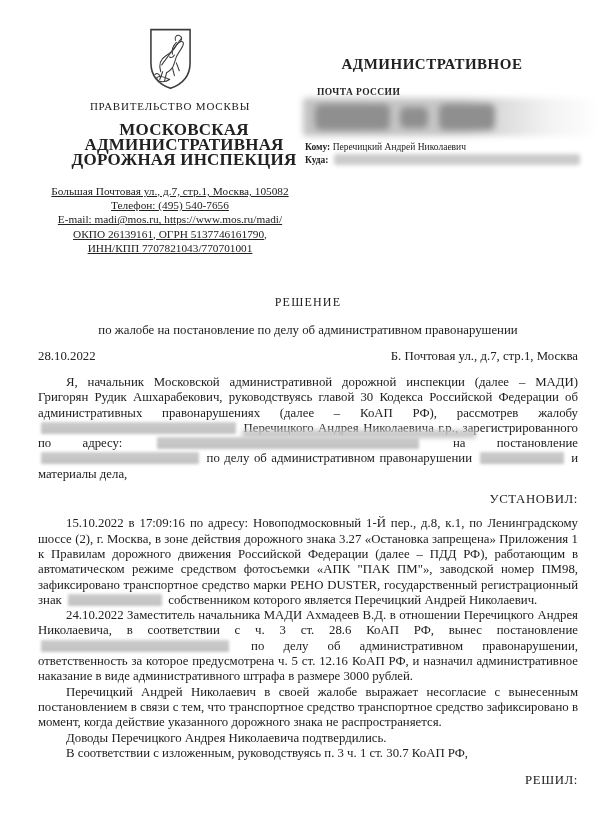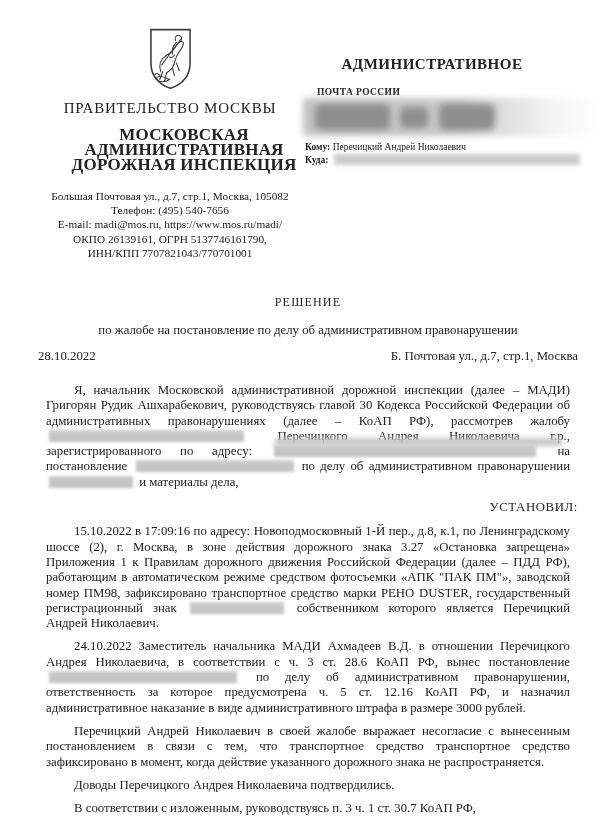--- a/index.html
+++ b/index.html
@@ -4,23 +4,23 @@
 <style>
   html,body{margin:0;padding:0;background:#ffffff;}
   .page{
     position:relative;width:604px;height:829px;background:#ffffff;
     font-family:"Liberation Serif","DejaVu Serif",serif;color:#212121;
     overflow:hidden;
   }
   
   .hdr-left{position:absolute;left:36px;top:27px;width:268px;text-align:center;}
   .emblem{display:block;margin:0 auto 9px auto;}
-  .gov-label{font-size:15px;letter-spacing:.8px;margin-top:2px;}
+  .gov-label{font-size:11px;letter-spacing:.8px;margin-top:2px;}
   .org-name{font-size:17px;font-weight:bold;line-height:15px;margin-top:10px;letter-spacing:.2px;margin-left:28px;}
-  .contacts{font-size:11.3px;line-height:14.2px;margin-top:17px;}
+  .contacts{font-size:11.3px;line-height:14.2px;margin-top:17px;text-decoration:underline;}
   
   .doc-kind{position:absolute;left:302px;top:56px;width:260px;text-align:center;
     font-size:15px;font-weight:bold;letter-spacing:.5px;}
   .pochta{position:absolute;left:317px;top:87px;font-size:9.5px;font-weight:bold;letter-spacing:.4px;}
   .barcode-redact{position:absolute;left:303px;top:98px;width:290px;height:38px;
     background:linear-gradient(90deg,#c3c3c3 0%,#c7c7c7 55%,#dedede 70%,#f3f3f3 85%,#fdfdfd 100%);
     filter:blur(3px);border-radius:3px;}
   .barcode-redact .blob{position:absolute;background:#8f8f8f;border-radius:6px;}
   .blob1{left:12px;top:6px;width:75px;height:26px;}
   .blob2{left:97px;top:9px;width:28px;height:21px;}
@@ -33,21 +33,21 @@
     filter:blur(2px);vertical-align:-2px;margin-left:5px;border-radius:2px;}
   
   .heading{position:absolute;left:38px;top:295px;width:540px;text-align:center;
     font-size:12px;letter-spacing:1.2px;}
   .subtitle{position:absolute;left:38px;top:323px;width:540px;text-align:center;font-size:12.8px;}
   .dateline{position:absolute;left:38px;top:349px;width:540px;display:flex;
     justify-content:space-between;font-size:12.8px;}
   
   .body-text{position:absolute;left:38px;top:375px;width:540px;
     font-size:12.8px;line-height:15.3px;text-align:justify;}
-  .body-text p{margin:8px;text-indent:28px;}
+  .body-text p{margin:0;text-indent:28px;}
   .center-word{text-align:right;text-indent:0 !important;letter-spacing:.6px;}
   .ustanovil{margin:10px 0 9px 0 !important;}
   .reshil{margin-top:12px !important;}
   .redact{display:inline-block;height:12px;background:linear-gradient(#cccccc,#c1c1c1);
     filter:blur(1.8px);border-radius:1px;vertical-align:-2px;margin:0 3px;}
   .smudged{position:relative;}
   .smudged::after{content:"";position:absolute;left:-2px;right:-42px;bottom:-3px;height:8px;
     background:#c6c6c6;filter:blur(2.6px);}
 </style>
 </head>

